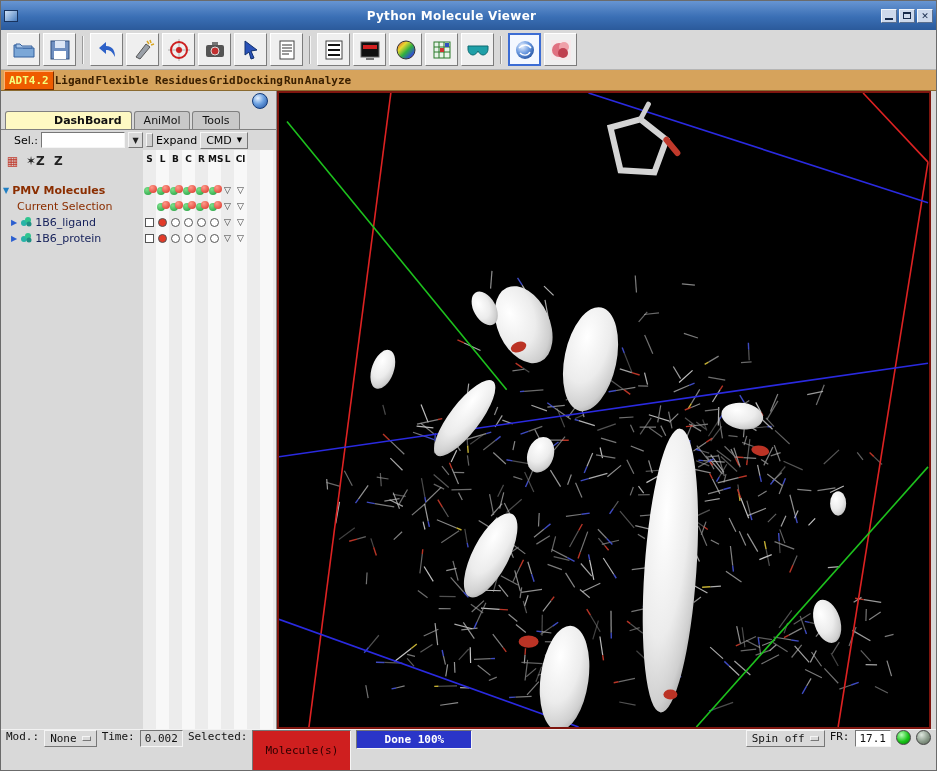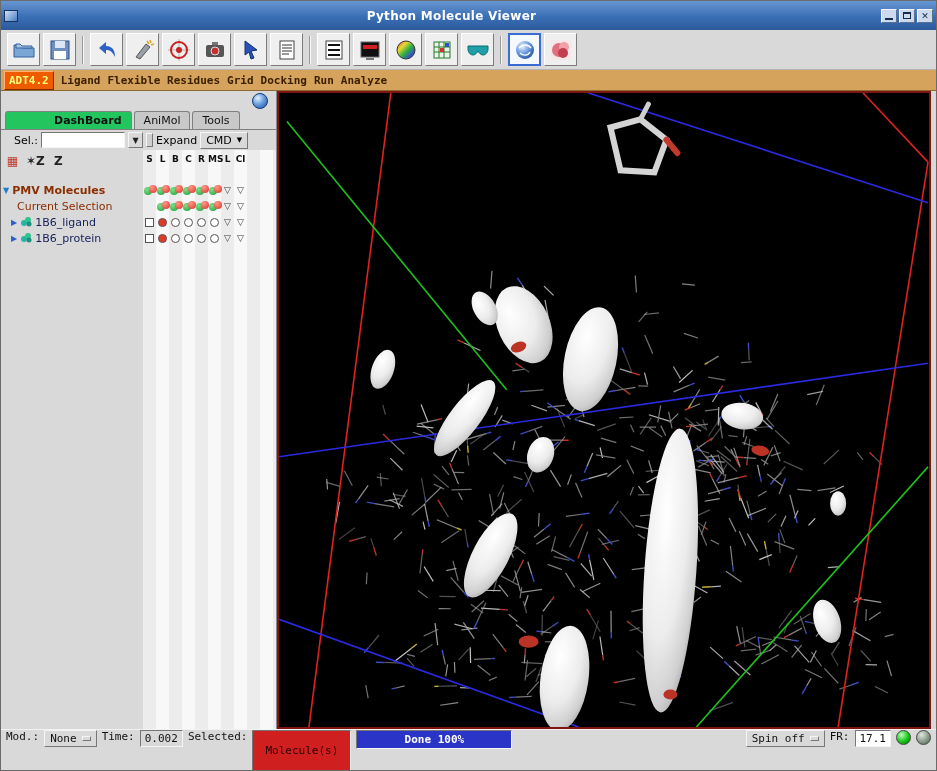--- a/index.html
+++ b/index.html
@@ -23,37 +23,37 @@
   .menu-item { cursor:default; }
 
   
   .toolbar { height:40px; display:flex; align-items:center; gap:3px; padding:2px 6px; border-bottom:1px solid #b5b5b5; }
   .tbtn { width:33px; height:33px; background:#efefef; border:1px solid; border-color:#ffffff #7c7c7c #7c7c7c #ffffff;
     display:flex; align-items:center; justify-content:center; }
   .tbtn.active { border:2px solid #3b6cd4; background:#f4f8ff; }
   .tsep { width:2px; height:28px; border-left:1px solid #9a9a9a; border-right:1px solid #f5f5f5; margin:0 3px; }
 
   
-  .adtbar { height:21px; background:#d6a35c; display:flex; align-items:center; gap:7px; padding:0 3px;
+  .adtbar { height:21px; background:#d6a35c; display:flex; align-items:center; gap:1px; padding:0 3px;
     font-family:"DejaVu Sans Mono", monospace; font-size:11px; font-weight:bold; color:#3b2000;
     border-bottom:1px solid #8a6a30; }
   .adt-item { cursor:default; }
   .adt-item.active { background:#ef5c00; color:#f4ff7c; padding:2px 4px; border:1px solid; border-color:#ffb070 #7c2e00 #7c2e00 #ffb070; }
 
   
   .main { display:flex; height:638px; padding-right:5px; }
 
   .panel { width:276px; display:flex; flex-direction:column; border-right:1px solid #8a8a8a; position:relative; }
   .panel-top { height:20px; position:relative; }
   .corner-icon { position:absolute; right:8px; top:2px; width:16px; height:16px; border-radius:50%;
     background:radial-gradient(circle at 35% 30%, #e6f2ff, #6ba0e0 45%, #1d4c9c); border:1px solid #123a78; }
   .tabs { display:flex; gap:2px; margin:0 0 -1px 4px; }
   .tab { border:1px solid #808080; border-bottom:none; border-radius:3px 3px 0 0; padding:2px 9px 3px;
     font-size:11px; background:#c8c8c8; color:#111; }
-  .tab.active { background:#22c55e; font-weight:bold;padding-left:48px; }
+  .tab.active { background:#fef9c3; font-weight:bold;padding-left:48px; }
   .panel-frame { flex:1; border-top:1px solid #808080; display:flex; flex-direction:column; background:#d9d9d9; overflow:hidden; }
 
   .sel-row { height:20px; display:flex; align-items:center; gap:3px; padding:2px 13px; font-size:11px; }
   .sel-input { width:84px; height:16px; background:#fff; border:1px solid; border-color:#777 #f5f5f5 #f5f5f5 #777; font-size:11px; padding:0 2px; }
   .drop-btn { width:15px; height:16px; background:#d9d9d9; border:1px solid; border-color:#f5f5f5 #777 #777 #f5f5f5;
     font-size:8px; display:flex; align-items:center; justify-content:center; color:#222; }
   .sash { width:7px; height:14px; background:#cfcfcf; border:1px solid; border-color:#f5f5f5 #777 #777 #f5f5f5; }
   .optmenu { background:#d9d9d9; border:1px solid; border-color:#f5f5f5 #777 #777 #f5f5f5; padding:1px 5px;
     display:flex; align-items:center; gap:5px; font-size:11px; }
   .optmenu .ind { width:9px; height:5px; background:#d9d9d9; border:1px solid; border-color:#f5f5f5 #777 #777 #f5f5f5; }
@@ -91,21 +91,21 @@
   
   .viewport { flex:1; background:#000; border:2px solid #7e150e; position:relative; }
   .viewport svg { display:block; width:100%; height:100%; }
 
   
   .statusbar { height:26px; display:flex; align-items:flex-start; gap:5px; padding:0 5px; border-top:1px solid #f2f2f2;
     font-family:"DejaVu Sans Mono", monospace; font-size:11px; color:#111; }
   .sunken { background:#d9d9d9; border:1px solid; border-color:#777 #f5f5f5 #f5f5f5 #777; padding:1px 4px; }
   .sunken.white { background:#fff; }
   .badge { background:#cf1f1f; color:#2d0000; font-weight:normal; padding:13px 12px; border:1px solid; border-color:#777 #f5f5f5 #f5f5f5 #777; }
-  .progress { width:156px; background:#2a35c8; color:#fff; font-weight:bold; text-align:center; padding:2px 0;
+  .progress { width:116px; background:#2a35c8; color:#fff; font-weight:bold; text-align:center; padding:2px 0;
     border:1px solid; border-color:#777 #f5f5f5 #f5f5f5 #777; }
   .spacer { flex:1; }
   .led { width:15px; height:15px; border-radius:50%; border:1px solid #444; }
   .led.on { background:radial-gradient(circle at 35% 30%,#b8ffb8,#18c418 55%,#067a06); }
   .led.off { background:radial-gradient(circle at 35% 30%,#dfe8df,#8a9a8a 55%,#54624f); }
 </style>
 </head>
 <body>
 
 <div class="window">

